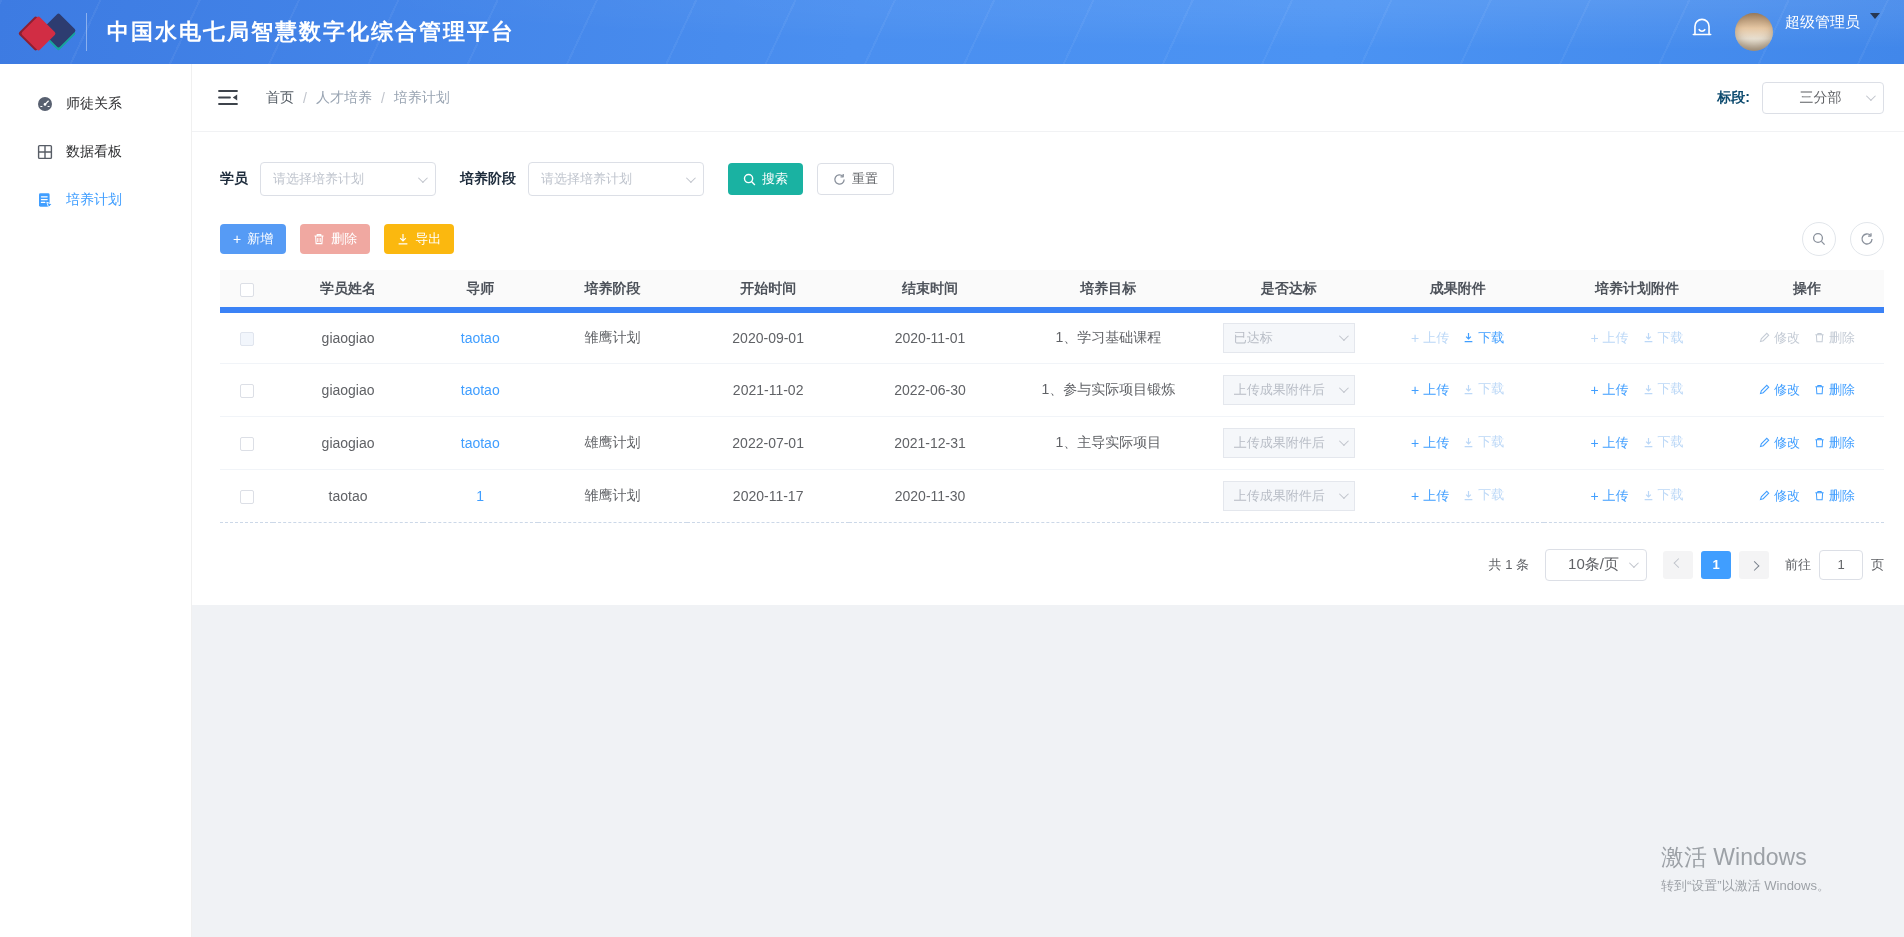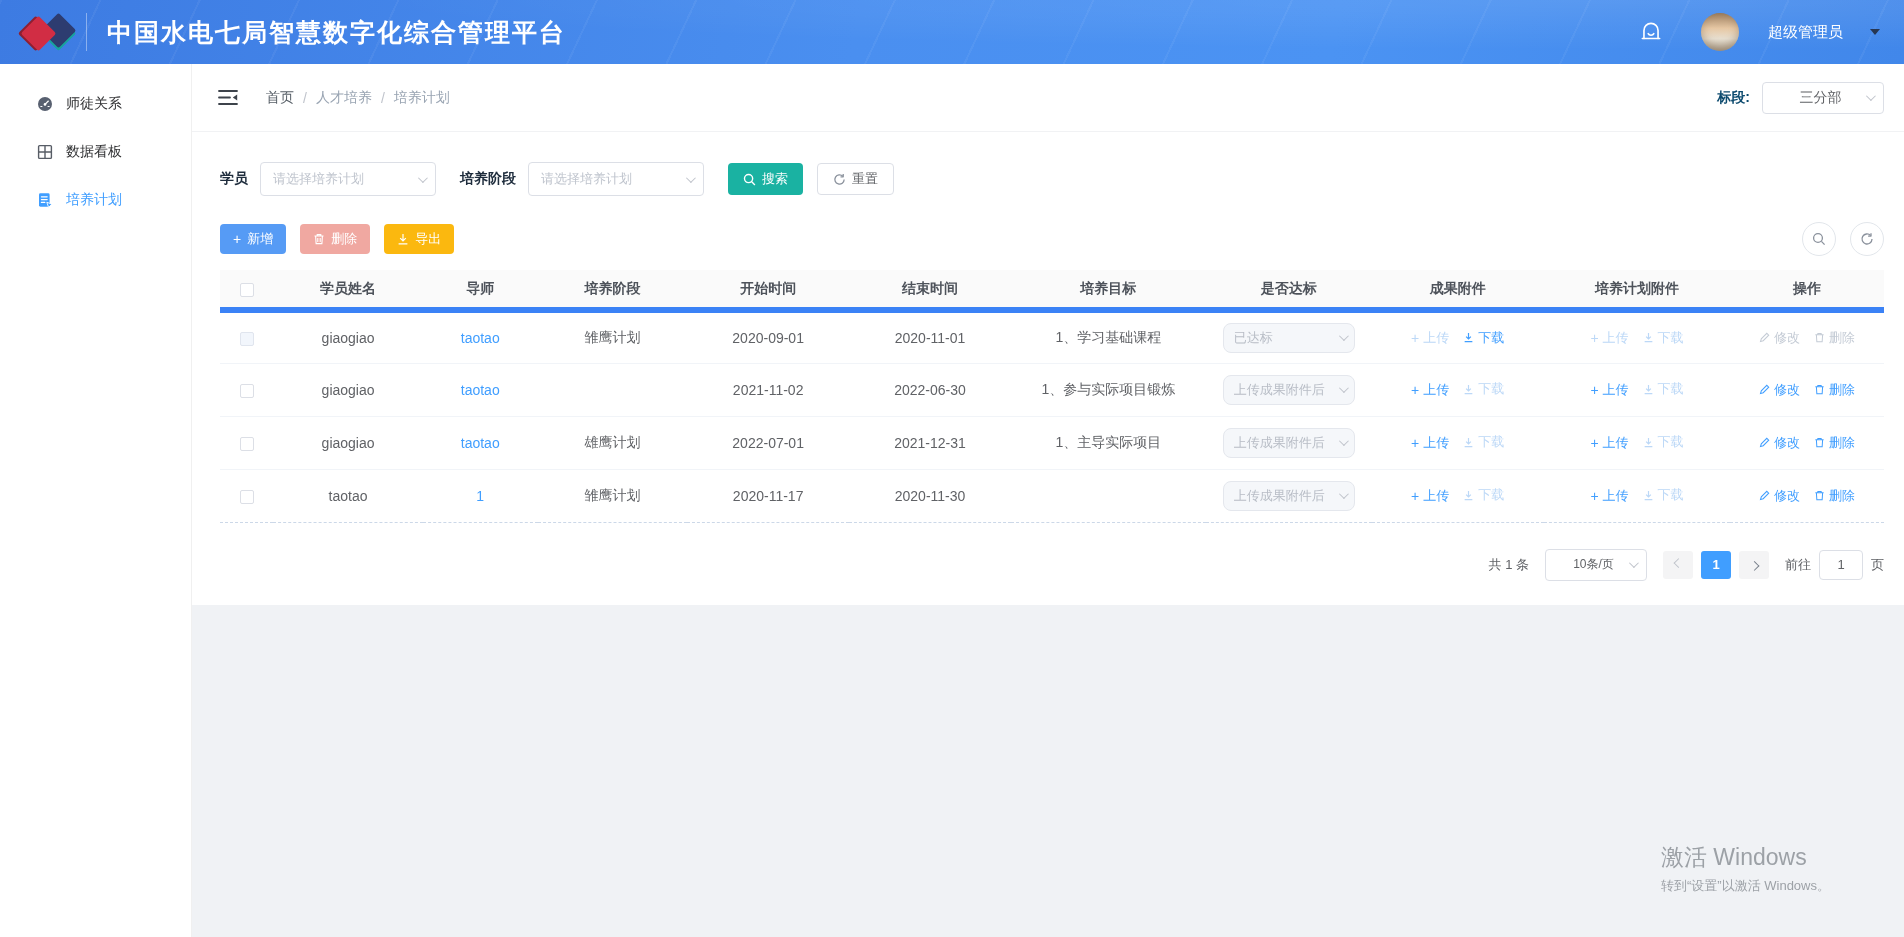--- a/index.html
+++ b/index.html
@@ -13,22 +13,22 @@
   .topbar::after { content:""; position:absolute; inset:0;
     background:
       repeating-linear-gradient(115deg, rgba(255,255,255,0.05) 0 2px, transparent 2px 90px),
       radial-gradient(ellipse at 85% 0%, rgba(255,255,255,0.10), transparent 55%);
     pointer-events:none; }
   .logo { position:relative; width:56px; height:48px; flex:0 0 56px; z-index:1; }
   .dia { position:absolute; width:25px; height:25px; transform:rotate(45deg); border-radius:2px; }
   .d2 { left:24px; top:10px; background:#2d3c70; box-shadow:2px 2px 0 #16a49c; }
   .d1 { left:4px; top:13px; background:#d12d44; box-shadow:-2px 2px 0 #8e1f31; }
   .logo-divider { width:1px; height:38px; background:rgba(255,255,255,0.40); margin:0 20px 0 8px; z-index:1; }
-  .app-title { color:#fff; font-size:25px; font-weight:700; letter-spacing:2px; z-index:1; }
-  .topbar-right { margin-left:auto; display:flex; align-items:center; gap:35px; z-index:1; }
+  .app-title { color:#fff; font-size:22px; font-weight:700; letter-spacing:2px; z-index:1; }
+  .topbar-right { margin-left:auto; display:flex; align-items:flex-start; gap:18px; z-index:1; }
   .bell-btn { width:30px; height:30px; display:flex; align-items:center; justify-content:center; cursor:pointer; }
   .avatar { width:38px; height:38px; border-radius:50%;
     background:linear-gradient(180deg,#9b7d5e 0%,#e6c7a3 40%,#e8e0d2 68%,#b9ad9c 100%); cursor:pointer;
     box-shadow:inset 0 -4px 8px rgba(90,60,30,.35); }
   .username { color:#fff; font-size:15px; margin-left:-6px; cursor:pointer; }
   .caret-down { width:0; height:0; border-left:5px solid transparent; border-right:5px solid transparent;
     border-top:6px solid #273752; margin-left:-8px; }
 
   
   .shell { flex:1; display:flex; min-height:0; }
@@ -84,36 +84,36 @@
   table.grid { width:100%; border-collapse:collapse; table-layout:fixed; margin-top:14px; font-size:14px; }
   .grid th { background:#fafafa; height:40px; color:#4e535b; font-weight:700; text-align:center;
     border-bottom:6px solid #3b82f6; }
   .grid td { height:53px; text-align:center; color:#606266; border-bottom:1px solid #f1f4f8; }
   .grid tr.last td { border-bottom:1px dashed #ccd8e8; }
   .cb { display:inline-block; width:14px; height:14px; border:1px solid #dcdfe6; border-radius:2px;
     background:#fff; cursor:pointer; vertical-align:middle; }
   .cb.dis { background:#f2f6fc; border-color:#e0e5ee; cursor:not-allowed; }
   a.lnk { color:#409EFF; text-decoration:none; cursor:pointer; }
   .status-sel { width:132px; height:30px; margin:0 auto; display:flex; align-items:center;
-    justify-content:space-between; background:#f5f7fa; border:1px solid #e4e7ed; border-radius:8px;
+    justify-content:space-between; background:#f5f7fa; border:1px solid #e4e7ed; border-radius:0;
     padding:0 8px 0 10px; cursor:not-allowed; overflow:hidden; }
   .status-sel .sel-text { font-size:13px; color:#b8bdc6; white-space:nowrap; overflow:hidden; margin:0; }
   .lk { display:inline-flex; align-items:center; gap:4px; font-size:13px; cursor:pointer; white-space:nowrap; }
   .lk + .lk { margin-left:14px; }
   .lk.on { color:#409EFF; }
   .lk.off { color:#bcd8f7; cursor:not-allowed; }
   .lk.offg { color:#c4cbd5; cursor:not-allowed; }
   .plus { font-size:14px; line-height:1; }
 
   
   .pager { display:flex; align-items:center; justify-content:flex-end; margin-top:26px; margin-bottom:8px;
     font-size:13px; color:#606266; }
   .pg-total { margin-right:16px; }
   .pg-size { width:102px; height:32px; margin-right:16px; }
-  .pg-size .sel-text { font-size:12px; }
+  .pg-size .sel-text { font-size:15px; }
   .pg-btn { min-width:30px; height:28px; background:#f4f4f5; border-radius:3px; display:flex;
     align-items:center; justify-content:center; cursor:pointer; }
   .pg-prev .pchev { border-color:#c0c4cc; transform:rotate(135deg) translate(-1px,1px); }
   .pg-next .pchev { border-color:#777f8a; transform:rotate(-45deg) translate(-1px,1px); }
   .pchev { width:7px; height:7px; border-right:1.5px solid #606266; border-bottom:1.5px solid #606266; }
   .pg-page { min-width:30px; height:28px; background:#409EFF; color:#fff; font-weight:700; border-radius:3px;
     display:flex; align-items:center; justify-content:center; margin:0 8px; cursor:pointer; }
   .pg-goto { margin-left:16px; margin-right:8px; }
   .pg-input { width:44px; height:30px; border:1px solid #dcdfe6; border-radius:4px; text-align:center;
     font-size:13px; color:#606266; margin-right:8px; outline:none; font-family:inherit; }

